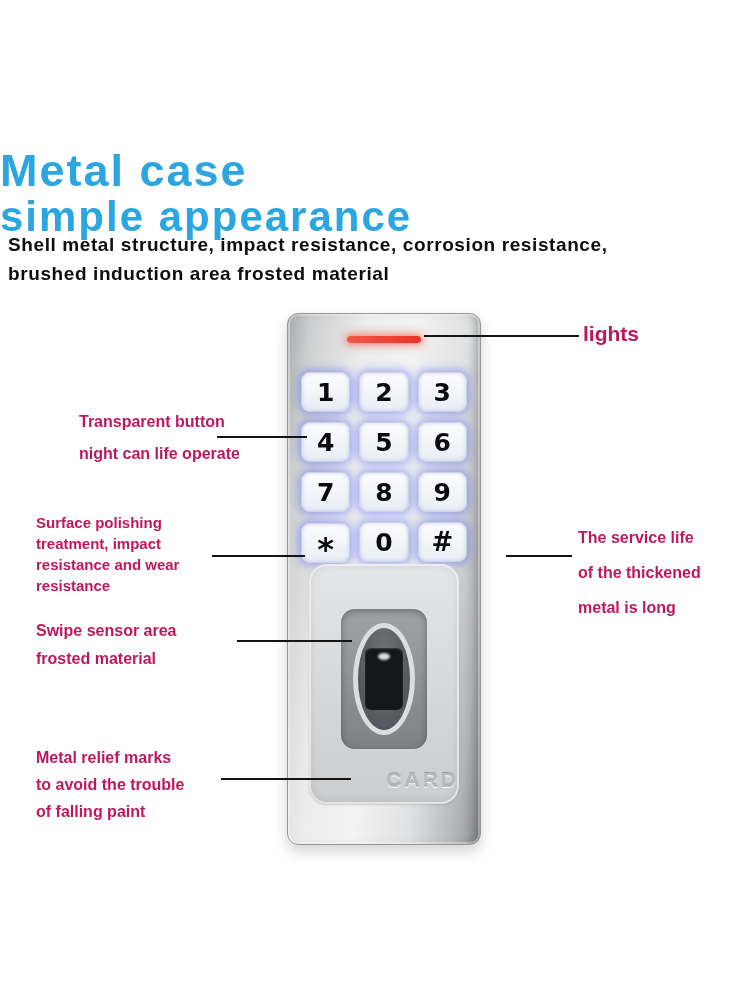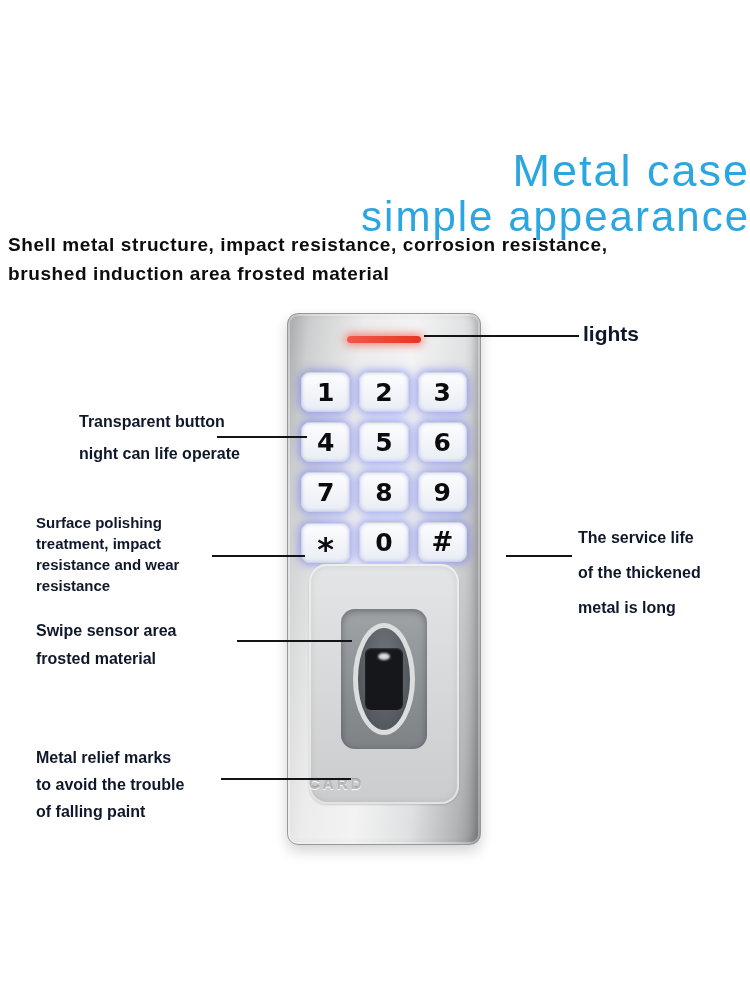--- a/index.html
+++ b/index.html
@@ -9,23 +9,23 @@
     height: 1000px;
     background: #ffffff;
     overflow: hidden;
     font-family: "Liberation Sans", sans-serif;
   }
 
   
   .title {
     position: absolute;
     top: 148px; left: 0; width: 750px;
-    text-align: right;
+    text-align: left;
     color: var(--title-blue, #2BA6E0);
-    font-weight: normal;
+    font-weight: bold;
     line-height: 1.04;
   }
   .title .t1 { font-size: 45px; letter-spacing: 2px; }
   .title .t2 { font-size: 42px; letter-spacing: 2px; }
 
   .subtitle {
     position: absolute;
     top: 230px; left: 8px; width: 750px;
     text-align: left;
     color: #0d0d0d;
@@ -134,37 +134,37 @@
     transform: translateX(-50%);
     width: 12px; height: 7px;
     border-radius: 50%;
     background: rgba(255,255,255,0.85);
     filter: blur(1px);
   }
   .brand {
     position: absolute;
     bottom: 12px; left: 0;
     width: 100%;
-    text-align: left;
-    font-weight: bold;
-    font-size: 15px;
+    text-align: right;
+    font-weight: bold;
+    font-size: 21px;
     letter-spacing: 3px;
     color: #b8babc;
     text-shadow: 0 1px 1px #ffffff, 0 -1px 1px rgba(0,0,0,0.25);
   }
 
   
   .callout-line {
     position: absolute;
     height: 0;
     border-top: 2px solid #141414;
   }
   .callout {
     position: absolute;
-    color: #0f172a;
+    color: #be185d;
     font-weight: bold;
   }
   .callout div { white-space: nowrap; }
 
   .c-lights        { left: 583px; top: 322px; font-size: 21px; }
   .c-transparent   { left: 36px;  top: 406px; font-size: 16px; line-height: 32px; margin-left: 43px; }
   .c-surface       { left: 36px;  top: 512px; font-size: 15px; line-height: 21px; }
   .c-service       { left: 578px; top: 520px; font-size: 16px; line-height: 35px; }
   .c-swipe         { left: 36px;  top: 617px; font-size: 16px; line-height: 28px; }
   .c-relief        { left: 36px;  top: 744px; font-size: 16px; line-height: 27px; }

